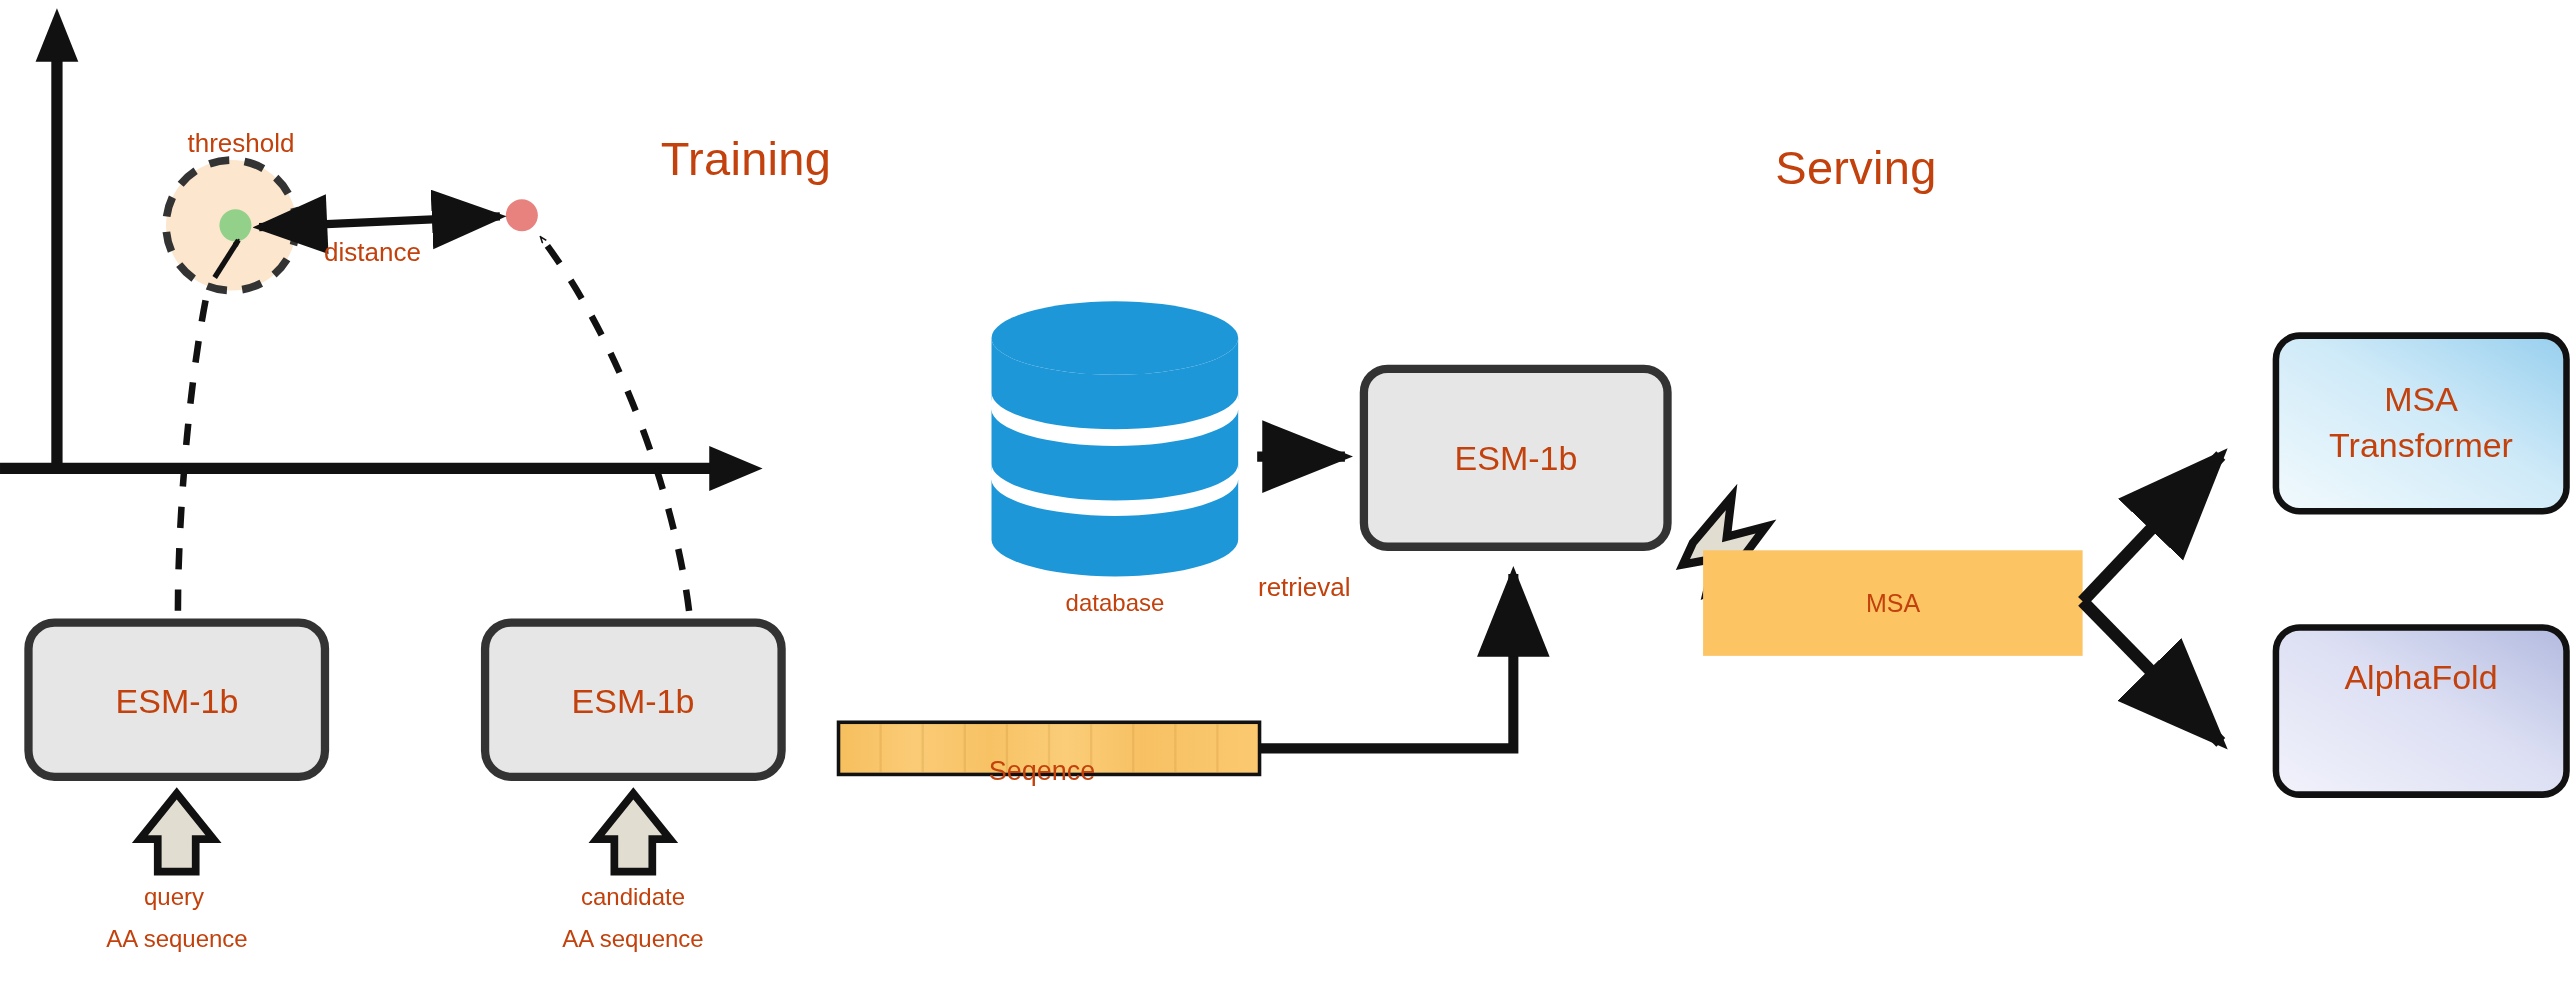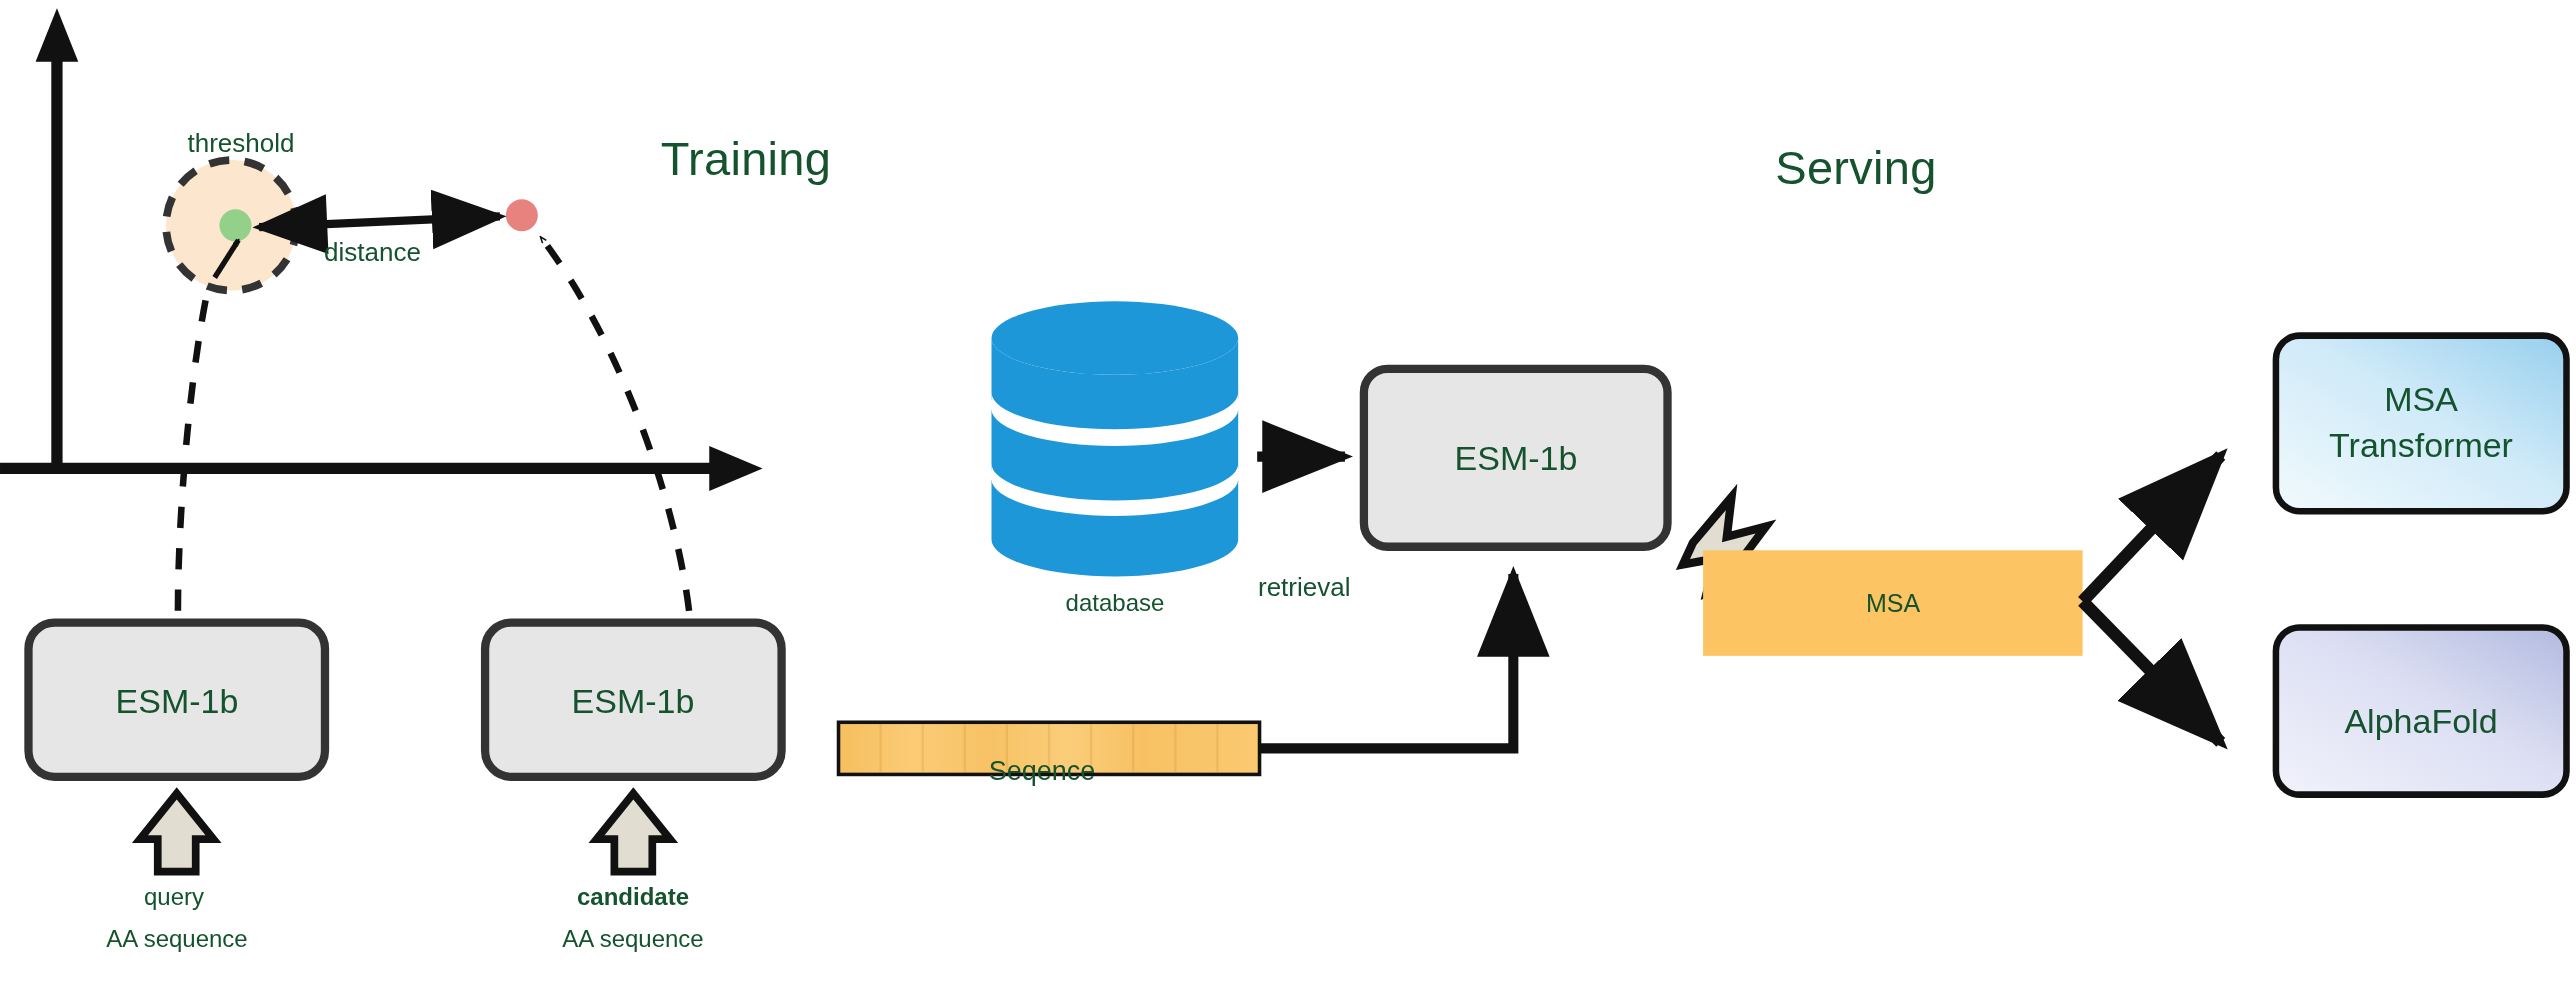--- a/index.html
+++ b/index.html
@@ -16,21 +16,21 @@
     overflow: hidden;
   }
   #vec {
     position: absolute;
     left: 0; top: 0;
     width: 2576px;
     height: 982px;
   }
   .lbl {
     position: absolute;
-    color: #14532d;
+    color: #c2410c;
     white-space: pre;
     line-height: 1.12;
     font-family: "Liberation Sans", sans-serif;
   }
   .section-title {
     font-size: 47px;
     letter-spacing: 0.3px;
   }
   .box-label {
     font-size: 34px;
@@ -165,32 +165,32 @@
 
   <div class="lbl small-label" style="left:324px; top:238px;">distance</div>
 
   <div class="lbl box-label ctr" style="left:177px; top:682px;">ESM-1b</div>
 
   <div class="lbl box-label ctr" style="left:633px; top:682px;">ESM-1b</div>
 
   <div class="lbl caption ctr" style="left:174px; top:884px;">query</div>
   <div class="lbl caption ctr" style="left:177px; top:926px;">AA sequence</div>
 
-  <div class="lbl caption ctr" style="left:633px; top:884px;font-weight:bold;">candidate</div>
+  <div class="lbl caption ctr" style="left:633px; top:884px;">candidate</div>
   <div class="lbl caption ctr" style="left:633px; top:926px;">AA sequence</div>
 
   <div class="lbl caption ctr" style="left:1115px; top:590px;">database</div>
 
   <div class="lbl small-label" style="left:1258px; top:551px;margin-top:22px;">retrieval</div>
 
   <div class="lbl box-label ctr" style="left:1516px; top:439px;">ESM-1b</div>
 
   <div class="lbl seq-label ctr" style="left:1042px; top:732px;">Seqence</div>
 
   <div class="lbl msa-label ctr" style="left:1893px; top:589px;">MSA</div>
 
   <div class="lbl box-label ctr" style="left:2421px; top:380px;">MSA</div>
   <div class="lbl box-label ctr" style="left:2421px; top:426px;">Transformer</div>
 
-  <div class="lbl box-label ctr" style="left:2421px; top:702px;">AlphaFold</div>
+  <div class="lbl box-label ctr" style="left:2421px; top:658px;">AlphaFold</div>
 
 </div>
 
 
 </body></html>

